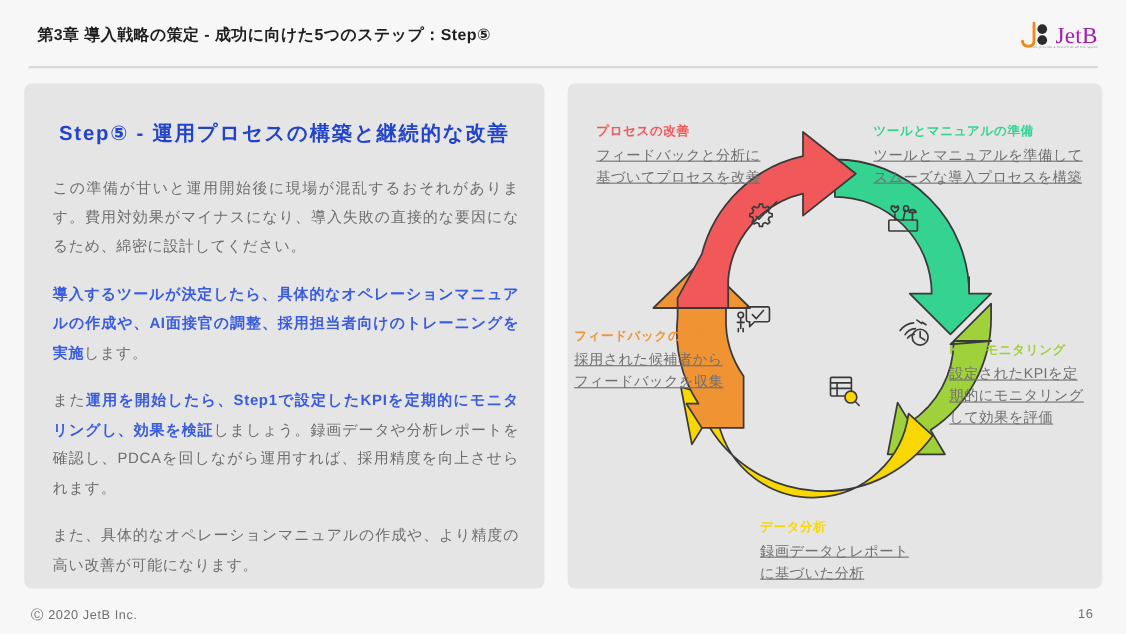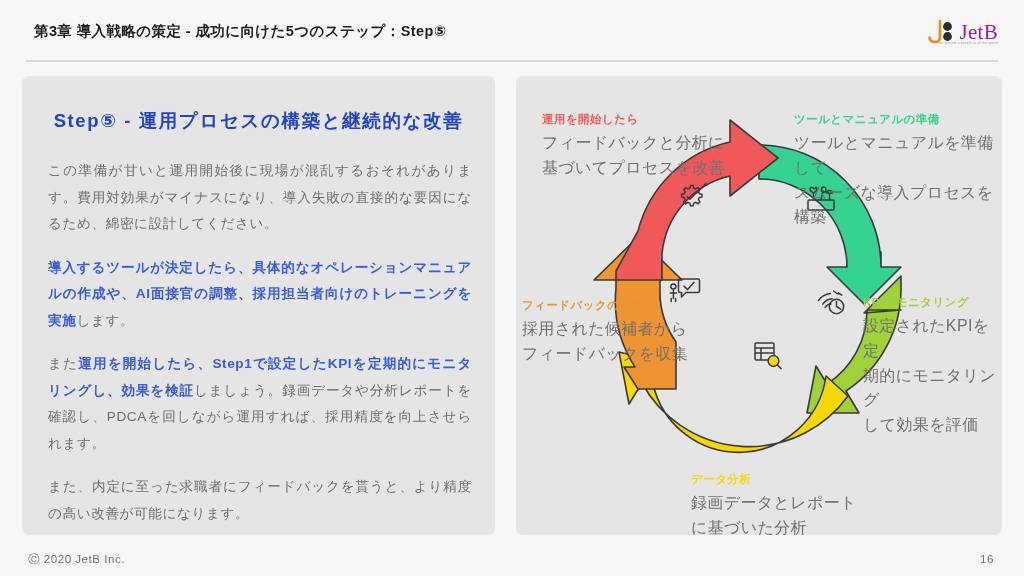--- a/index.html
+++ b/index.html
@@ -111,29 +111,30 @@
 
   .lbl { position: absolute; }
   .lbl-title {
     font-size: 11.4px;
     font-weight: bold;
     letter-spacing: 0.55px;
     margin-bottom: 4px;
     white-space: nowrap;
   }
   .lbl-desc {
-    font-size: 16px;
+    font-size: 13px;
     line-height: 1.55;
     color: #707070;
     letter-spacing: 0.35px;
     white-space: pre-line;
+    text-decoration: underline;
   }
   .lbl-process   { left: 26px;  top: 36px; }
   .lbl-tools     { left: 278px; top: 36px; }
-  .lbl-kpi       { left: 347px; top: 219px; }
+  .lbl-kpi       { left: 347px; top: 235px; }
   .lbl-data      { left: 175px; top: 396px; }
   .lbl-feedback  { left: 6px;   top: 222px; }
 
   
   .footer-copy {
     position: absolute;
     left: 28px; top: 552px;
     font-size: 11.6px;
     color: #707070;
     letter-spacing: 0.5px;
@@ -166,21 +167,21 @@
 
     <div class="header-rule"></div>
   </div>
 
   <div class="panel panel-left">
     <div class="step-title">Step⑤ - 運用プロセスの構築と継続的な改善</div>
     <div class="body-copy">
         <div class="para"><span>この準備が甘いと運用開始後に現場が混乱するおそれがあります。費用対効果がマイナスになり、導入失敗の直接的な要因になるため、綿密に設計してください。</span></div>
         <div class="para"><span class="hl">導入するツールが決定したら、具体的なオペレーションマニュアルの作成や、AI面接官の調整、採用担当者向けのトレーニングを実施</span><span>します。</span></div>
         <div class="para"><span>また</span><span class="hl">運用を開始したら、Step1で設定したKPIを定期的にモニタリングし、効果を検証</span><span>しましょう。録画データや分析レポートを確認し、PDCAを回しながら運用すれば、採用精度を向上させられます。</span></div>
-        <div class="para"><span>また、内定に至った求職者にフィードバックを貰うと、より精度の高い改善が可能になります。</span></div>
+        <div class="para"><span>また、具体的なオペレーションマニュアルの作成や、より精度の高い改善が可能になります。</span></div>
       </div>
   </div>
 
   <div class="panel panel-right"></div>
 
   <div class="cycle-wrap">
     <svg class="cyc-svg" width="486" height="459" viewBox="0 0 486 459">
       <g stroke="#3a3a3a" stroke-width="1.6" stroke-linejoin="round">
 
         <path d="M 243 69
@@ -279,21 +280,21 @@
 
       <g fill="none" stroke="#3a3a3a" stroke-width="1.5" transform="translate(153,200)">
         <circle cx="4.4" cy="10.4" r="2.5"></circle>
         <path d="M4.4 13.6 l0 9.0 M1.3 17.0 H7.5 M2.2 22.6 l0 3.0 M6.6 22.6 l0 3.0" stroke-linecap="round"></path>
         <path d="M11 3 H29 a1.5 1.5 0 0 1 1.5 1.5 V15 a1.5 1.5 0 0 1-1.5 1.5 H17 L12.5 21 V16.5 H11 a1.5 1.5 0 0 1-1.5-1.5 V4.5 A1.5 1.5 0 0 1 11 3 Z" stroke-linejoin="round"></path>
         <path d="M15 10 l3.6 3.6 6.4-7.4" stroke-linecap="round" stroke-linejoin="round"></path>
       </g>
     </svg>
 
     <div class="lbl lbl-process">
-      <div class="lbl-title" style="color: rgb(240, 88, 90);">運用を開始したら</div>
+      <div class="lbl-title" style="color: rgb(240, 88, 90);">プロセスの改善</div>
       <div class="lbl-desc">フィードバックと分析に
 基づいてプロセスを改善</div>
     </div>
 
     <div class="lbl lbl-tools">
       <div class="lbl-title" style="color: rgb(53, 211, 145);">ツールとマニュアルの準備</div>
       <div class="lbl-desc">ツールとマニュアルを準備して
 スムーズな導入プロセスを構築</div>
     </div>
 

